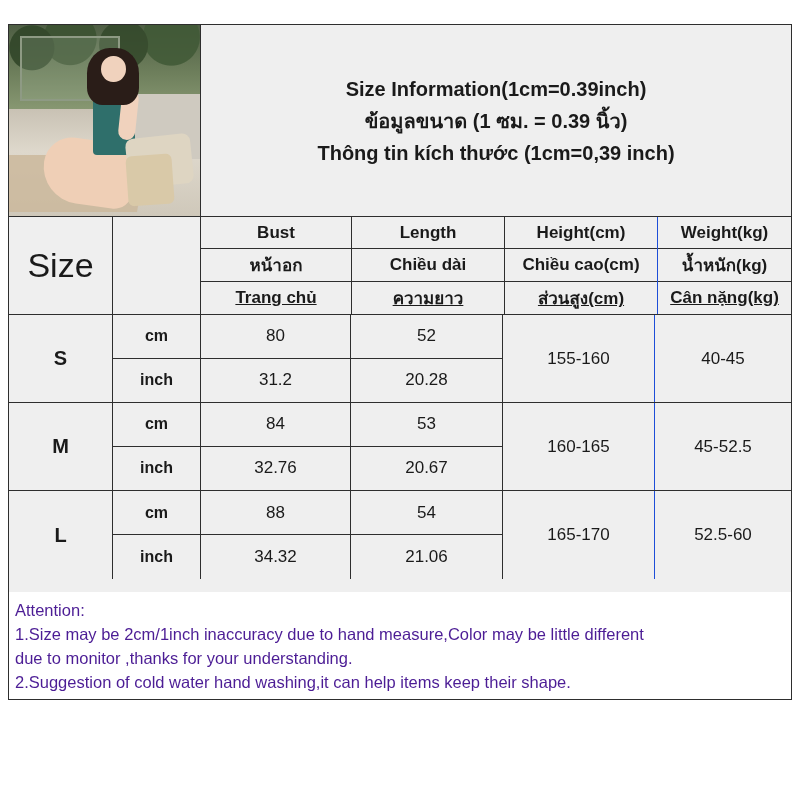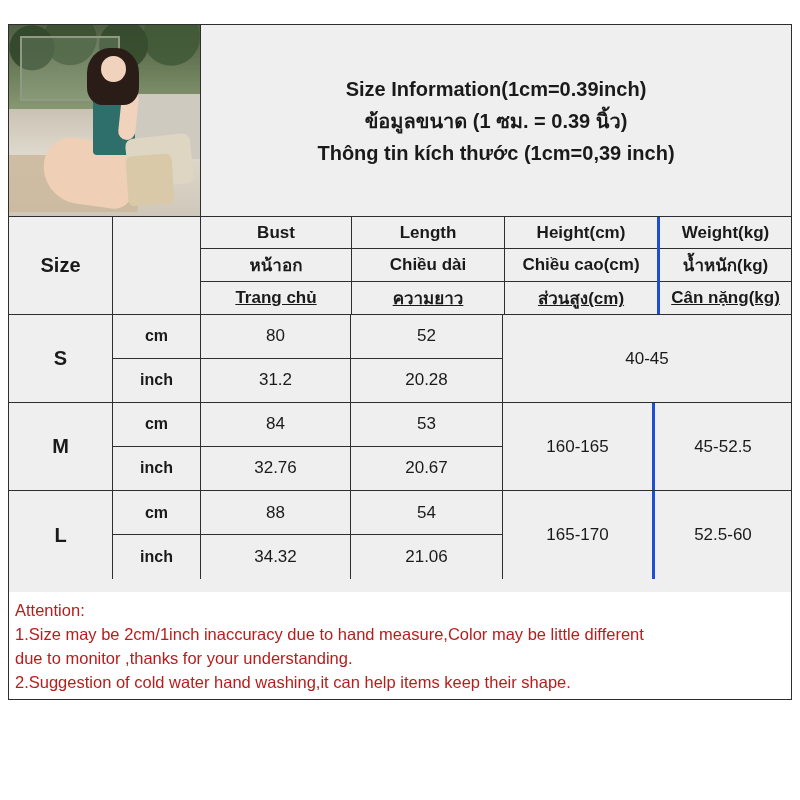--- a/index.html
+++ b/index.html
@@ -174,26 +174,26 @@
     box-sizing: border-box;
     display: flex;
     align-items: center;
     justify-content: center;
     text-align: center;
   }
   .c-size   { width: 104px; flex: 0 0 104px; border-right: 1px solid #2e2e2e; }
   .c-unit   { width: 88px;  flex: 0 0 88px;  border-right: 1px solid #2e2e2e; }
   .c-bust   { width: 150px; flex: 0 0 150px; border-right: 1px solid #2e2e2e; }
   .c-length { width: 152px; flex: 0 0 152px; border-right: 1px solid #2e2e2e; }
-  .c-height { width: 152px; flex: 0 0 152px; border-right: 3px solid #1d4ed8; }
+  .c-height { width: 152px; flex: 0 0 152px; border-right: 1px solid #1d4ed8; }
   .c-weight { width: 136px; flex: 1 1 auto; }
 
   .sizehead {
-    font-weight: bold;
-    font-size: 20px;
+    font-weight: normal;
+    font-size: 34px;
   }
   .stack {
     display: flex;
     flex-direction: column;
     justify-content: stretch;
   }
   .stack .sub {
     flex: 1 1 33.33%;
     display: flex;
     align-items: center;
@@ -261,21 +261,21 @@
     box-sizing: border-box;
     background: #ffffff;
     border: 1px solid #2e2e2e;
     border-top: none;
     height: 108px;
   }
   .attention p {
     margin: 0;
     font-size: 16.5px;
     line-height: 24px;
-    color: #b91c1c;
+    color: #4c1d95;
   }
 </style>
 </head>
 <body>
 
 <div class="sheet">
 
   <div class="chart">
 
     <div class="head-band">
@@ -335,20 +335,21 @@
             <div class="u-unit">cm</div>
             <div class="u-bust val">80</div>
             <div class="u-length val">52</div>
           </div>
           <div class="subrow">
             <div class="u-unit">inch</div>
             <div class="u-bust val">31.2</div>
             <div class="u-length val">20.28</div>
           </div>
         </div>
+        <div class="cell c-height val">155-160</div>
         <div class="cell c-weight val">40-45</div>
       </div>
 
       <div class="row">
         <div class="cell c-size">M</div>
         <div class="bl-stack">
           <div class="subrow">
             <div class="u-unit">cm</div>
             <div class="u-bust val">84</div>
             <div class="u-length val">53</div>

